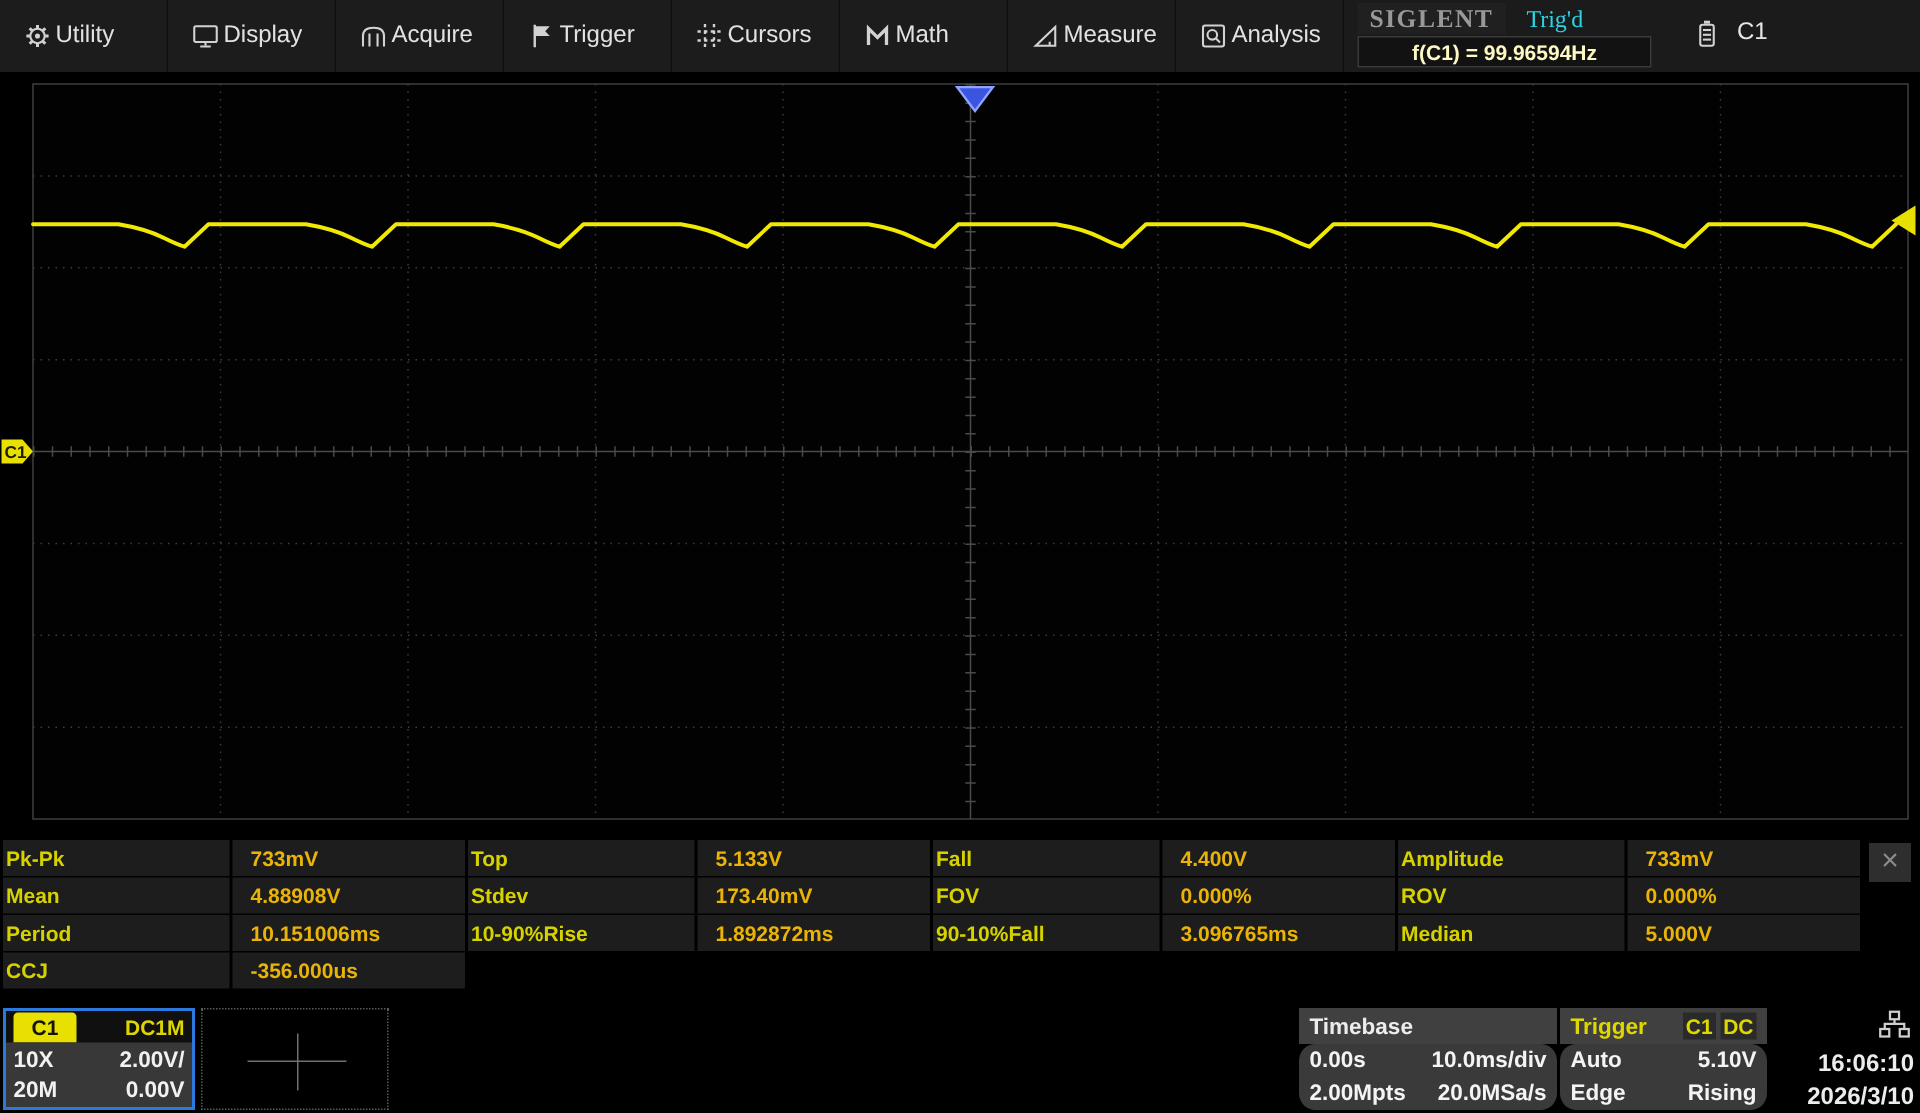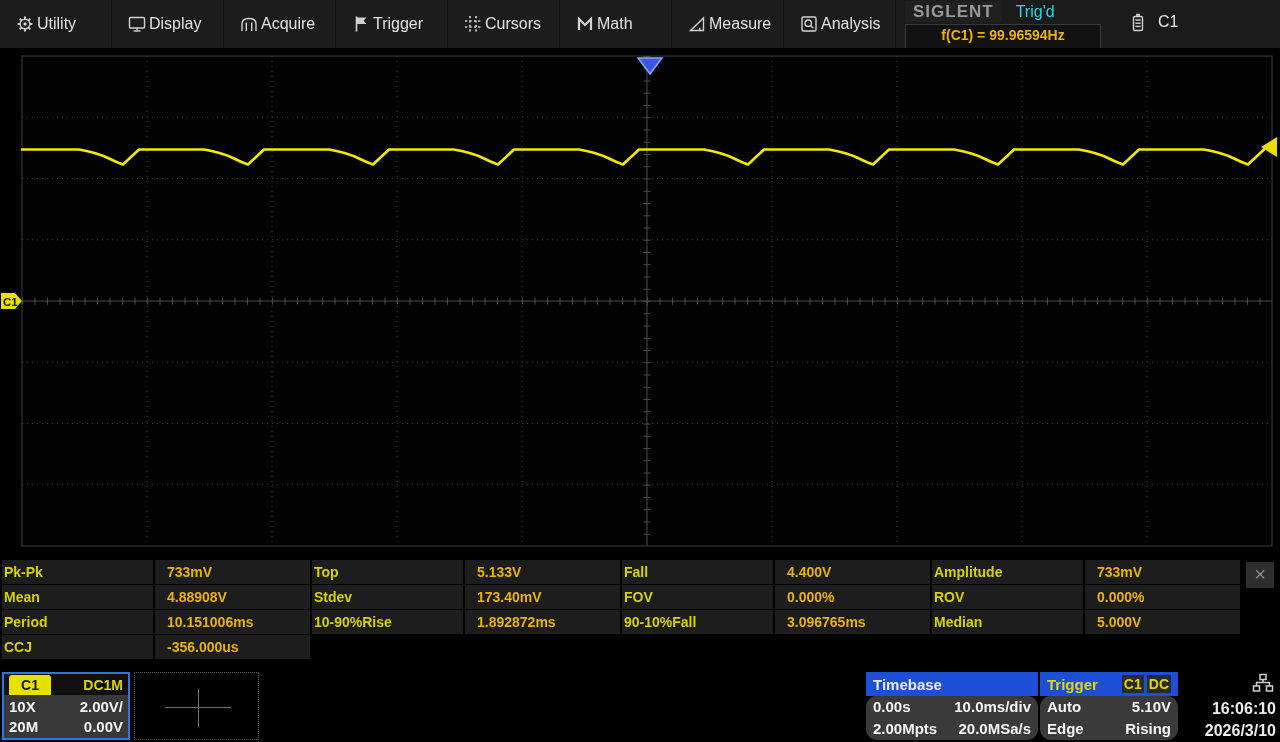--- a/index.html
+++ b/index.html
@@ -11,27 +11,27 @@
   .menubar { position:absolute; left:0; top:0; width:1280px; height:48px;
              background:#1b1b1b; display:flex; }
   .menu-item { width:112px; height:48px; display:flex; align-items:center;
                padding-left:15px; gap:2px; border-right:1px solid #101010;
                background:#1c1c1c; cursor:default; }
   .menu-item .mlabel { color:#e2e2e2; font-size:16px; }
   .micon { width:20px; height:20px; display:inline-flex; }
   .micon svg { width:20px; height:20px; }
 
   .brand-area { position:absolute; left:905px; top:0; width:200px; height:48px; }
-  .brand-row { height:23px; display:flex; align-items:center; }
+  .brand-row { height:23px; display:flex; align-items:flex-end;font-family:Liberation Serif, serif; }
   .brand { font-weight:bold; font-size:17px; letter-spacing:1px; color:#999;
            background:#202020; padding:0 8px; height:21px; line-height:21px; }
   .trig-status { color:#2bd5e5; font-size:16px; margin-left:14px; }
-  .freq-box { margin-top:1px; width:196px; height:32px; line-height:20px;
+  .freq-box { margin-top:1px; width:196px; height:21px; line-height:20px;
               border:1px solid #3a3a3a; background:#121212; text-align:center;
-              color:#eab308; font-size:14px; font-weight:bold; }
+              color:#fef9c3; font-size:14px; font-weight:bold; }
   .hdr-batt { position:absolute; left:1128px; top:12px; width:20px; height:22px; }
   .hdr-ch { position:absolute; left:1158px; top:13px; color:#e6e6e6; font-size:16px; }
 
   
   .plot-wrap { position:absolute; left:0; top:48px; width:1280px; height:512px;
                background:#000; }
   .plot-wrap svg { position:absolute; left:0; top:0; }
 
   
   .meas-grid { position:absolute; left:2px; top:560px;
@@ -62,21 +62,21 @@
              font-size:15px; font-weight:bold; line-height:19px; }
 
   .placeholder { position:absolute; left:134px; top:12px; width:125px; height:68px;
                  border:1px dotted #5a5a5a; }
   .ph-h { position:absolute; left:30px; top:34px; width:66px; height:1px; background:#707070; }
   .ph-v { position:absolute; left:63px; top:16px; width:1px; height:38px; background:#707070; }
 
   .info-box { position:absolute; top:12px; height:68px; display:flex; flex-direction:column; }
   .tb-box { left:866px; width:172px; }
   .trg-box { left:1040px; width:138px; }
-  .ib-head { height:24px; background:#1d4ed8; display:flex; align-items:center;
+  .ib-head { height:24px; background:#404040; display:flex; align-items:center;
              padding:0 7px; font-size:15px; font-weight:bold; color:#ececec; }
   .trg-box .ib-head { color:#ded800; }
   .ib-badges { margin-left:auto; display:flex; gap:3px; }
   .ib-badge { background:#2a2a2a; color:#ded800; font-size:14px; font-weight:bold;
               padding:0 2px; line-height:18px; }
   .ib-rows { flex:1; background:#3a3a3a; display:flex; flex-direction:column;
              justify-content:space-evenly; padding:0 7px;border-radius:11px; }
   .ib-line { display:flex; justify-content:space-between; color:#f4f4f4;
              font-size:15px; font-weight:bold; line-height:20px; }
 

